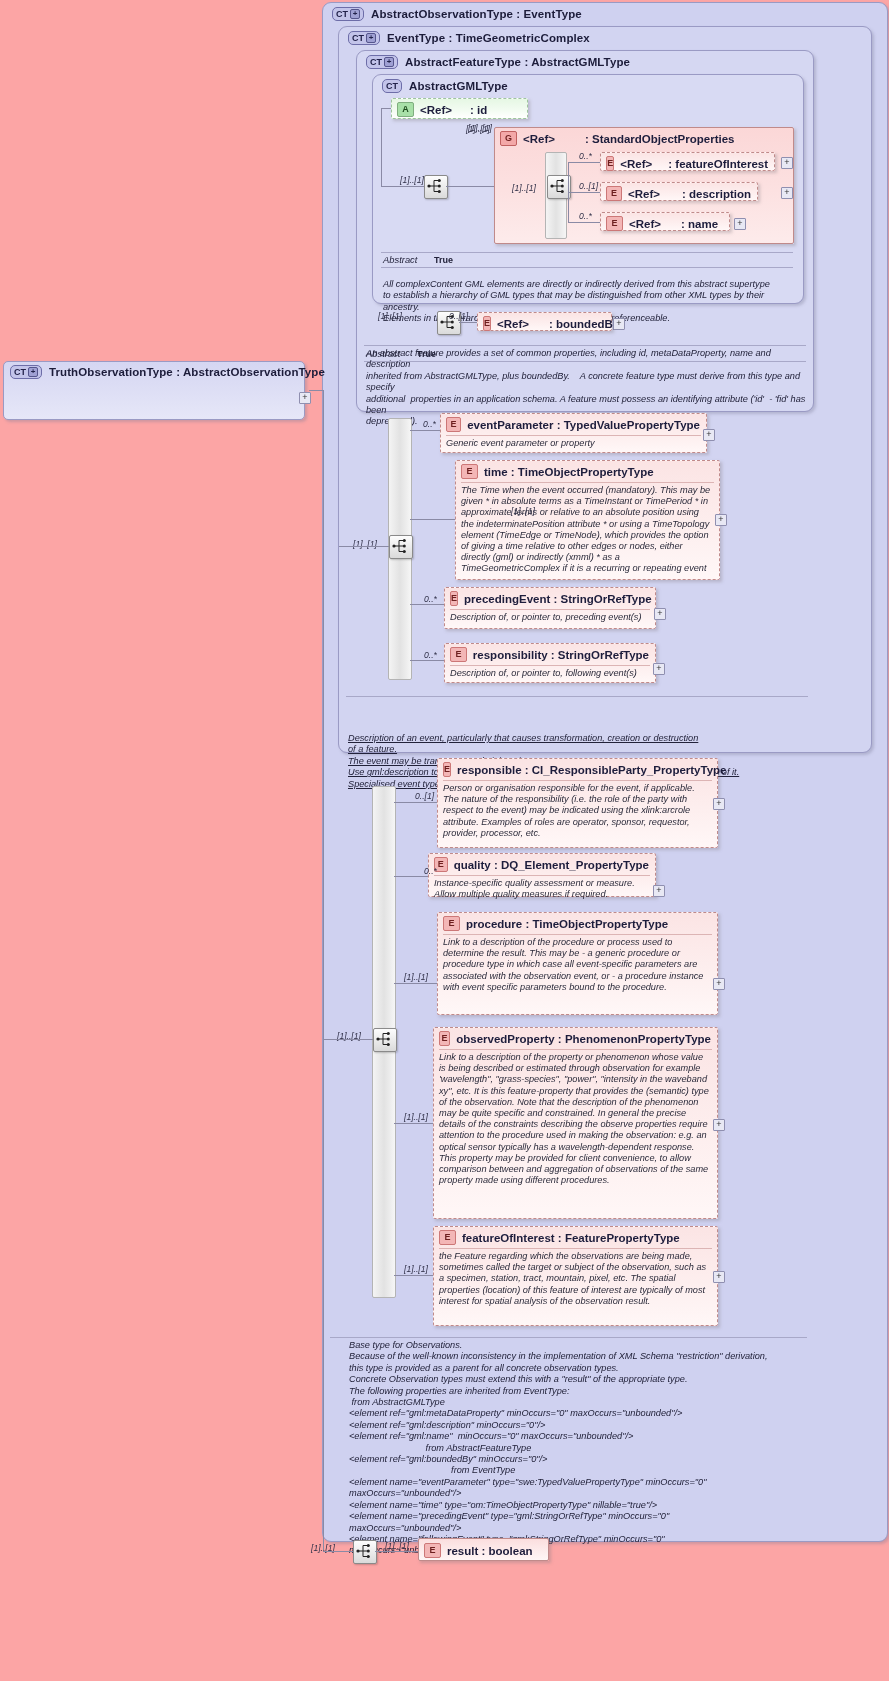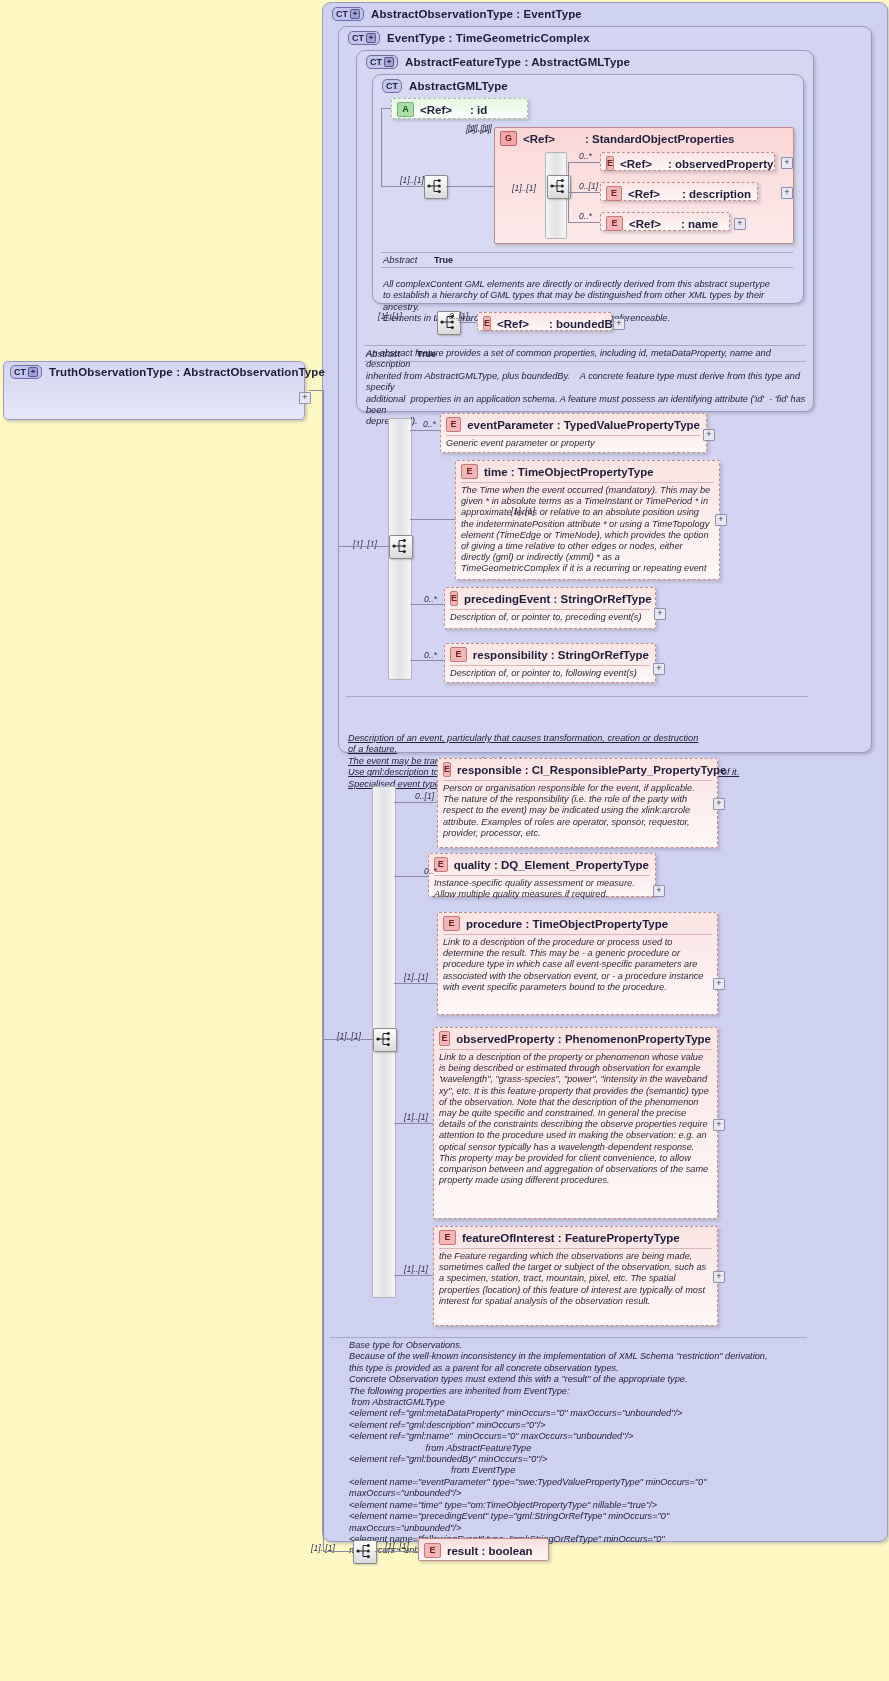--- a/index.html
+++ b/index.html
@@ -1,17 +1,17 @@
 <!DOCTYPE html>
 <html><head>
 <meta charset="utf-8">
 <style>
   html,body{margin:0;padding:0;background:#ffffff;}
   body{font-family:"Liberation Sans", sans-serif;font-size:11px;color:#1a1a2e;}
-  #root{position:relative;width:889px;height:1681px;overflow:hidden;background:#fef9c3;}
+  #root{position:relative;width:889px;height:1681px;overflow:hidden;background:#fca5a5;}
 
   
   .ctbox{position:absolute;border:1px solid #9a9ac4;border-radius:9px;
          background:#ced0ef;box-shadow:2px 2px 3px rgba(120,120,150,.35);}
   .ctbox.lvl1{background:#cfd1f0;}
   .ctbox.lvl2{background:#d2d4f1;}
   .ctbox.lvl3{background:#d5d7f2;}
   .ctbox.lvl4{background:#d8daf3;}
 
   .cthead{position:absolute;left:9px;top:4px;display:flex;align-items:center;gap:7px;white-space:nowrap;}
@@ -158,21 +158,21 @@
       <circle cx="14.3" cy="15.5" r="1.5" fill="#222"></circle>
     </svg>
   </div>
   <div class="card" style="left:512px;top:183px;">[1]..[1]</div>
 
   <div class="nodebox" style="left:600px;top:152px;width:175px;height:19px;">
     <div class="nb-in">
       <div class="nb-head">
         <span class="ebadge">E</span>
         <span class="nb-name">&lt;Ref&gt;</span>
-        <span class="nb-name" style="margin-left:10px;">: observedProperty</span>
+        <span class="nb-name" style="margin-left:10px;">: featureOfInterest</span>
       </div>
     </div>
   </div>
   <div class="expander" style="left:781px;top:157px;">+</div>
   <div class="card" style="left:579px;top:151px;">0..*</div>
   <div class="ln h" style="left:568px;top:162px;width:32px;"></div>
 
   <div class="nodebox" style="left:600px;top:182px;width:158px;height:19px;">
     <div class="nb-in">
       <div class="nb-head">

